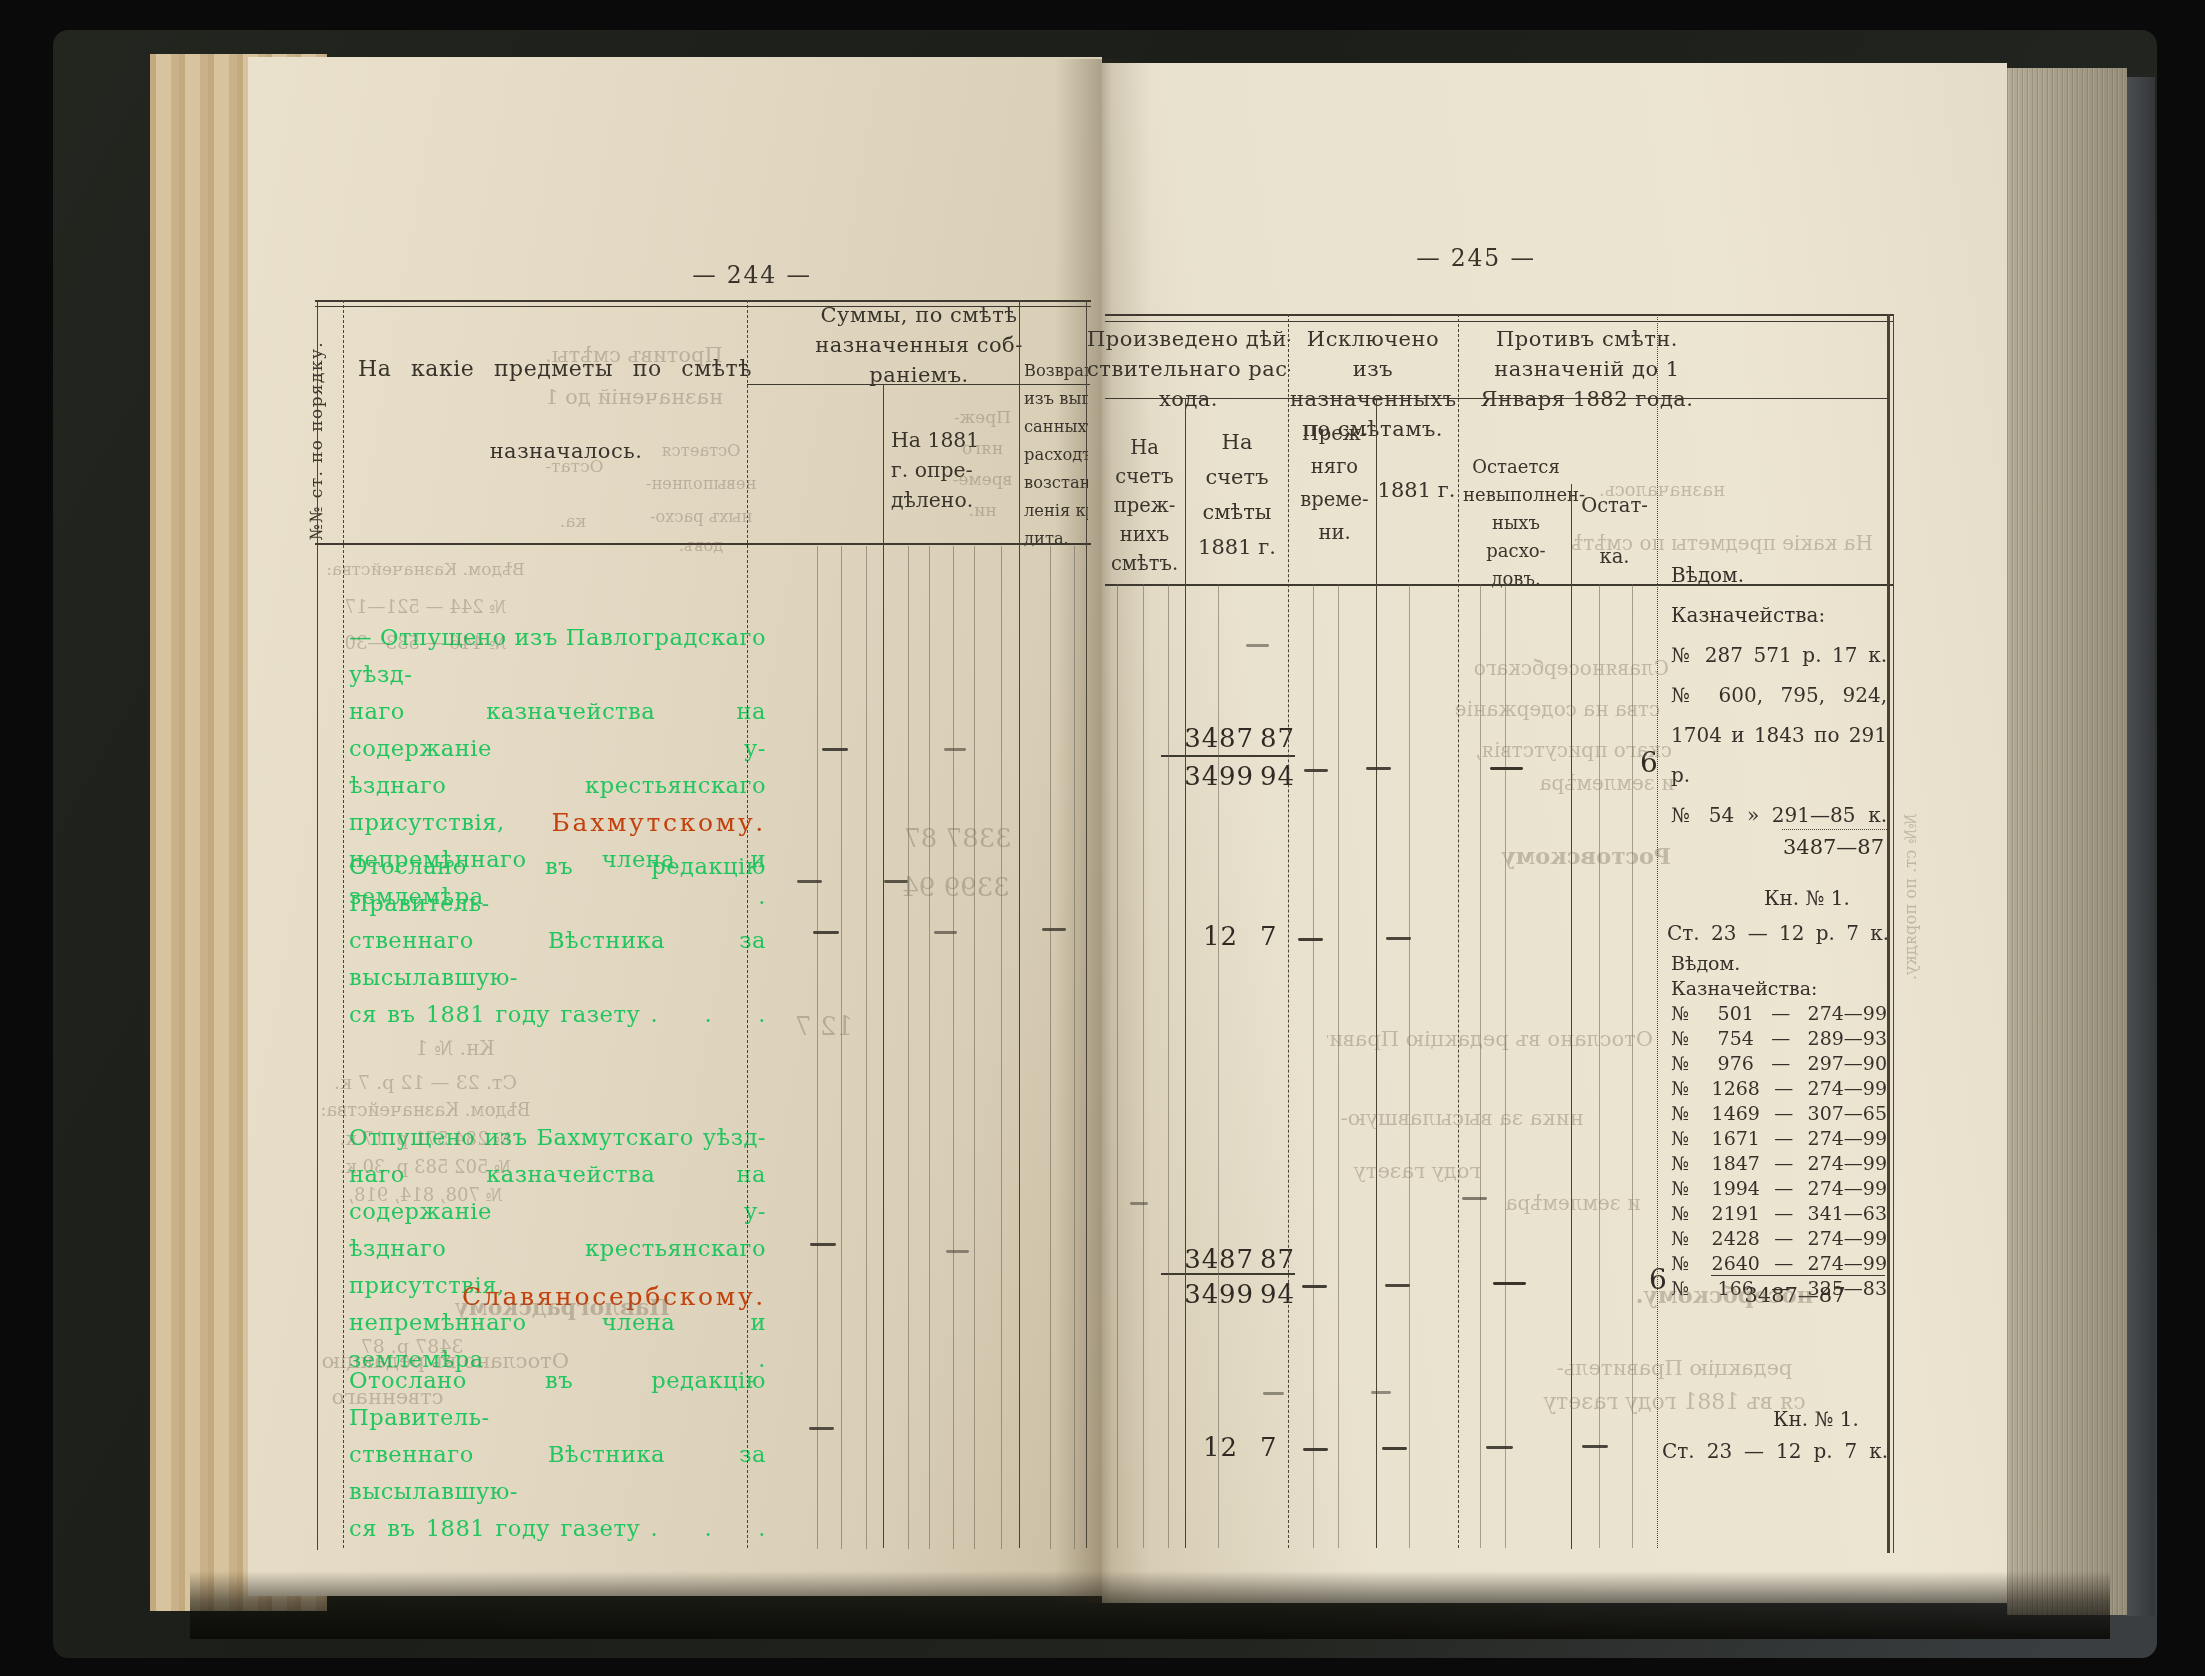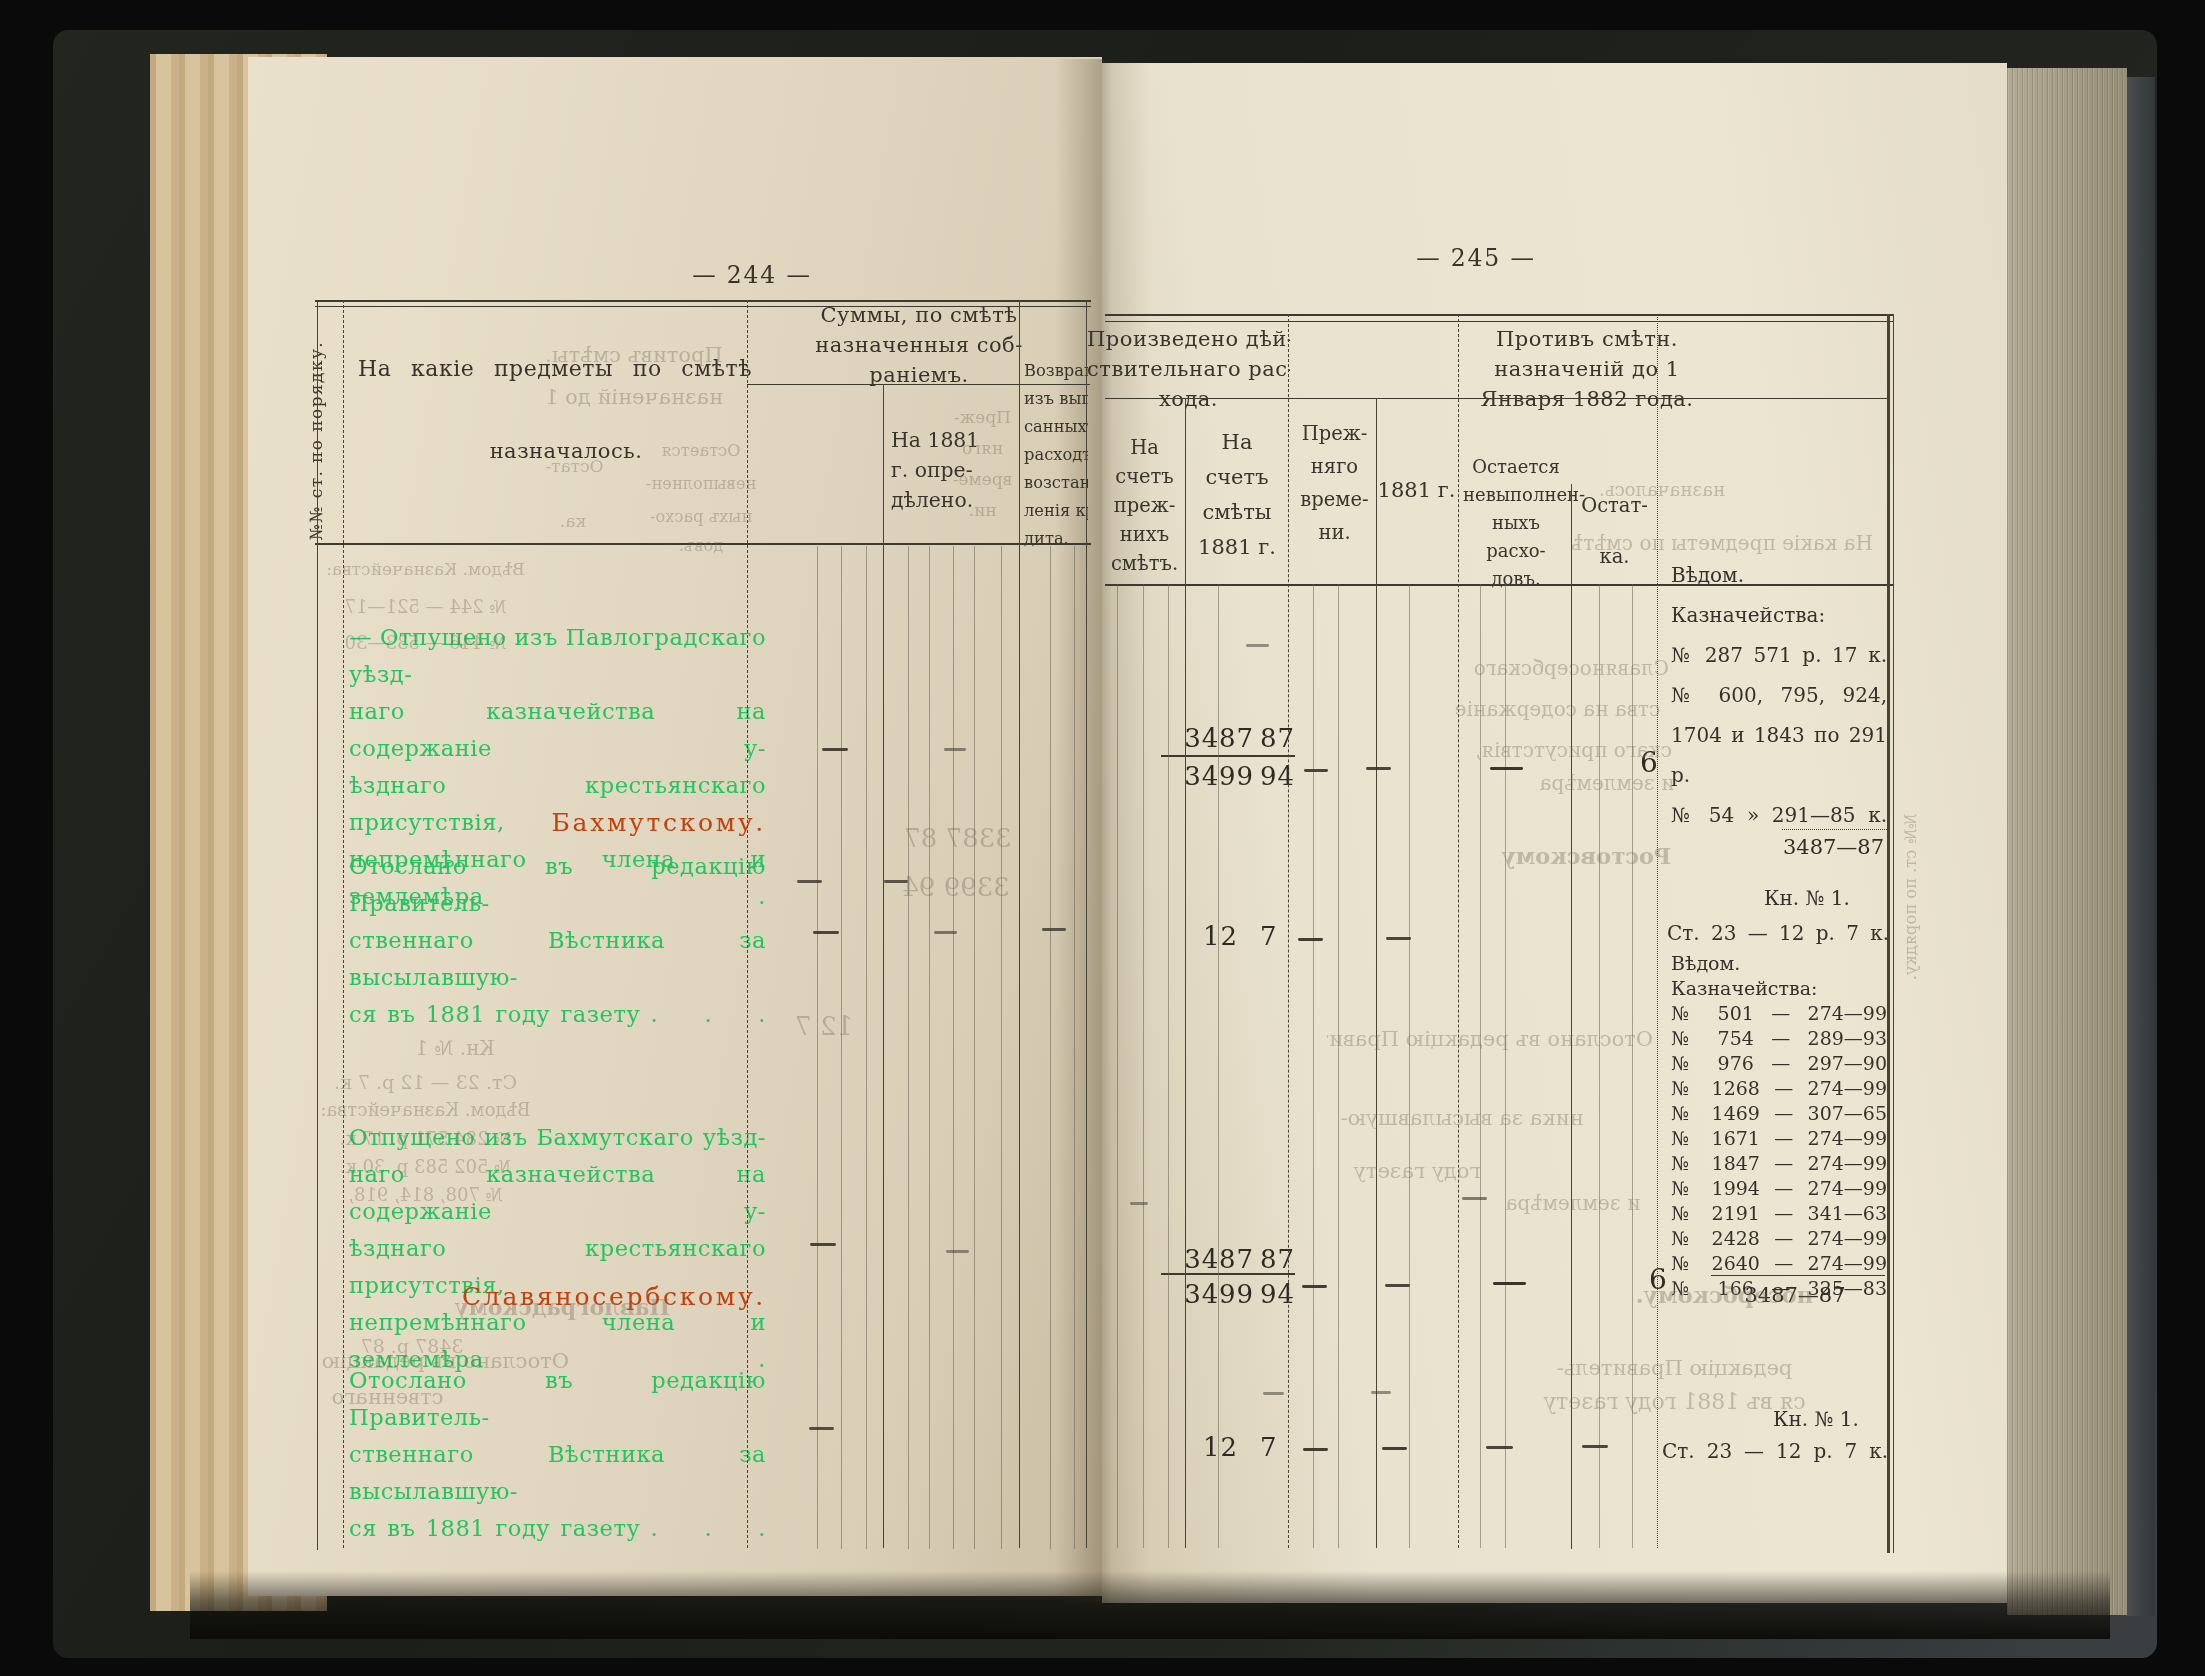--- a/index.html
+++ b/index.html
@@ -105,20 +105,25 @@
   <div class="t" style="left:349px;top:1362px;width:417px;">
       <div class="pline">Отослано въ редакцію Правитель-</div>
       <div class="pline">ственнаго Вѣстника за высылавшую-</div>
       <div class="pline">ся въ 1881 году газету .  .  .</div>
     </div>
 
   <div class="t clip" style="left:1087px;top:324px;width:203px;">
       <div class="ghead">Произведено дѣй-</div>
       <div class="ghead">ствительнаго рас-</div>
       <div class="ghead">хода.</div>
+    </div>
+  <div class="t" style="left:1290px;top:324px;width:166px;">
+      <div class="ghead">Исключено изъ</div>
+      <div class="ghead">назначенныхъ</div>
+      <div class="ghead">по смѣтамъ.</div>
     </div>
   <div class="t" style="left:1460px;top:324px;width:254px;">
       <div class="ghead">Противъ смѣтн.</div>
       <div class="ghead">назначеній до 1</div>
       <div class="ghead">Января 1882 года.</div>
     </div>
   <div class="t scol" style="left:1106px;top:433px;width:77px;line-height:29px;">
       <div class="">На</div>
       <div class="">счетъ</div>
       <div class="">преж-</div>

